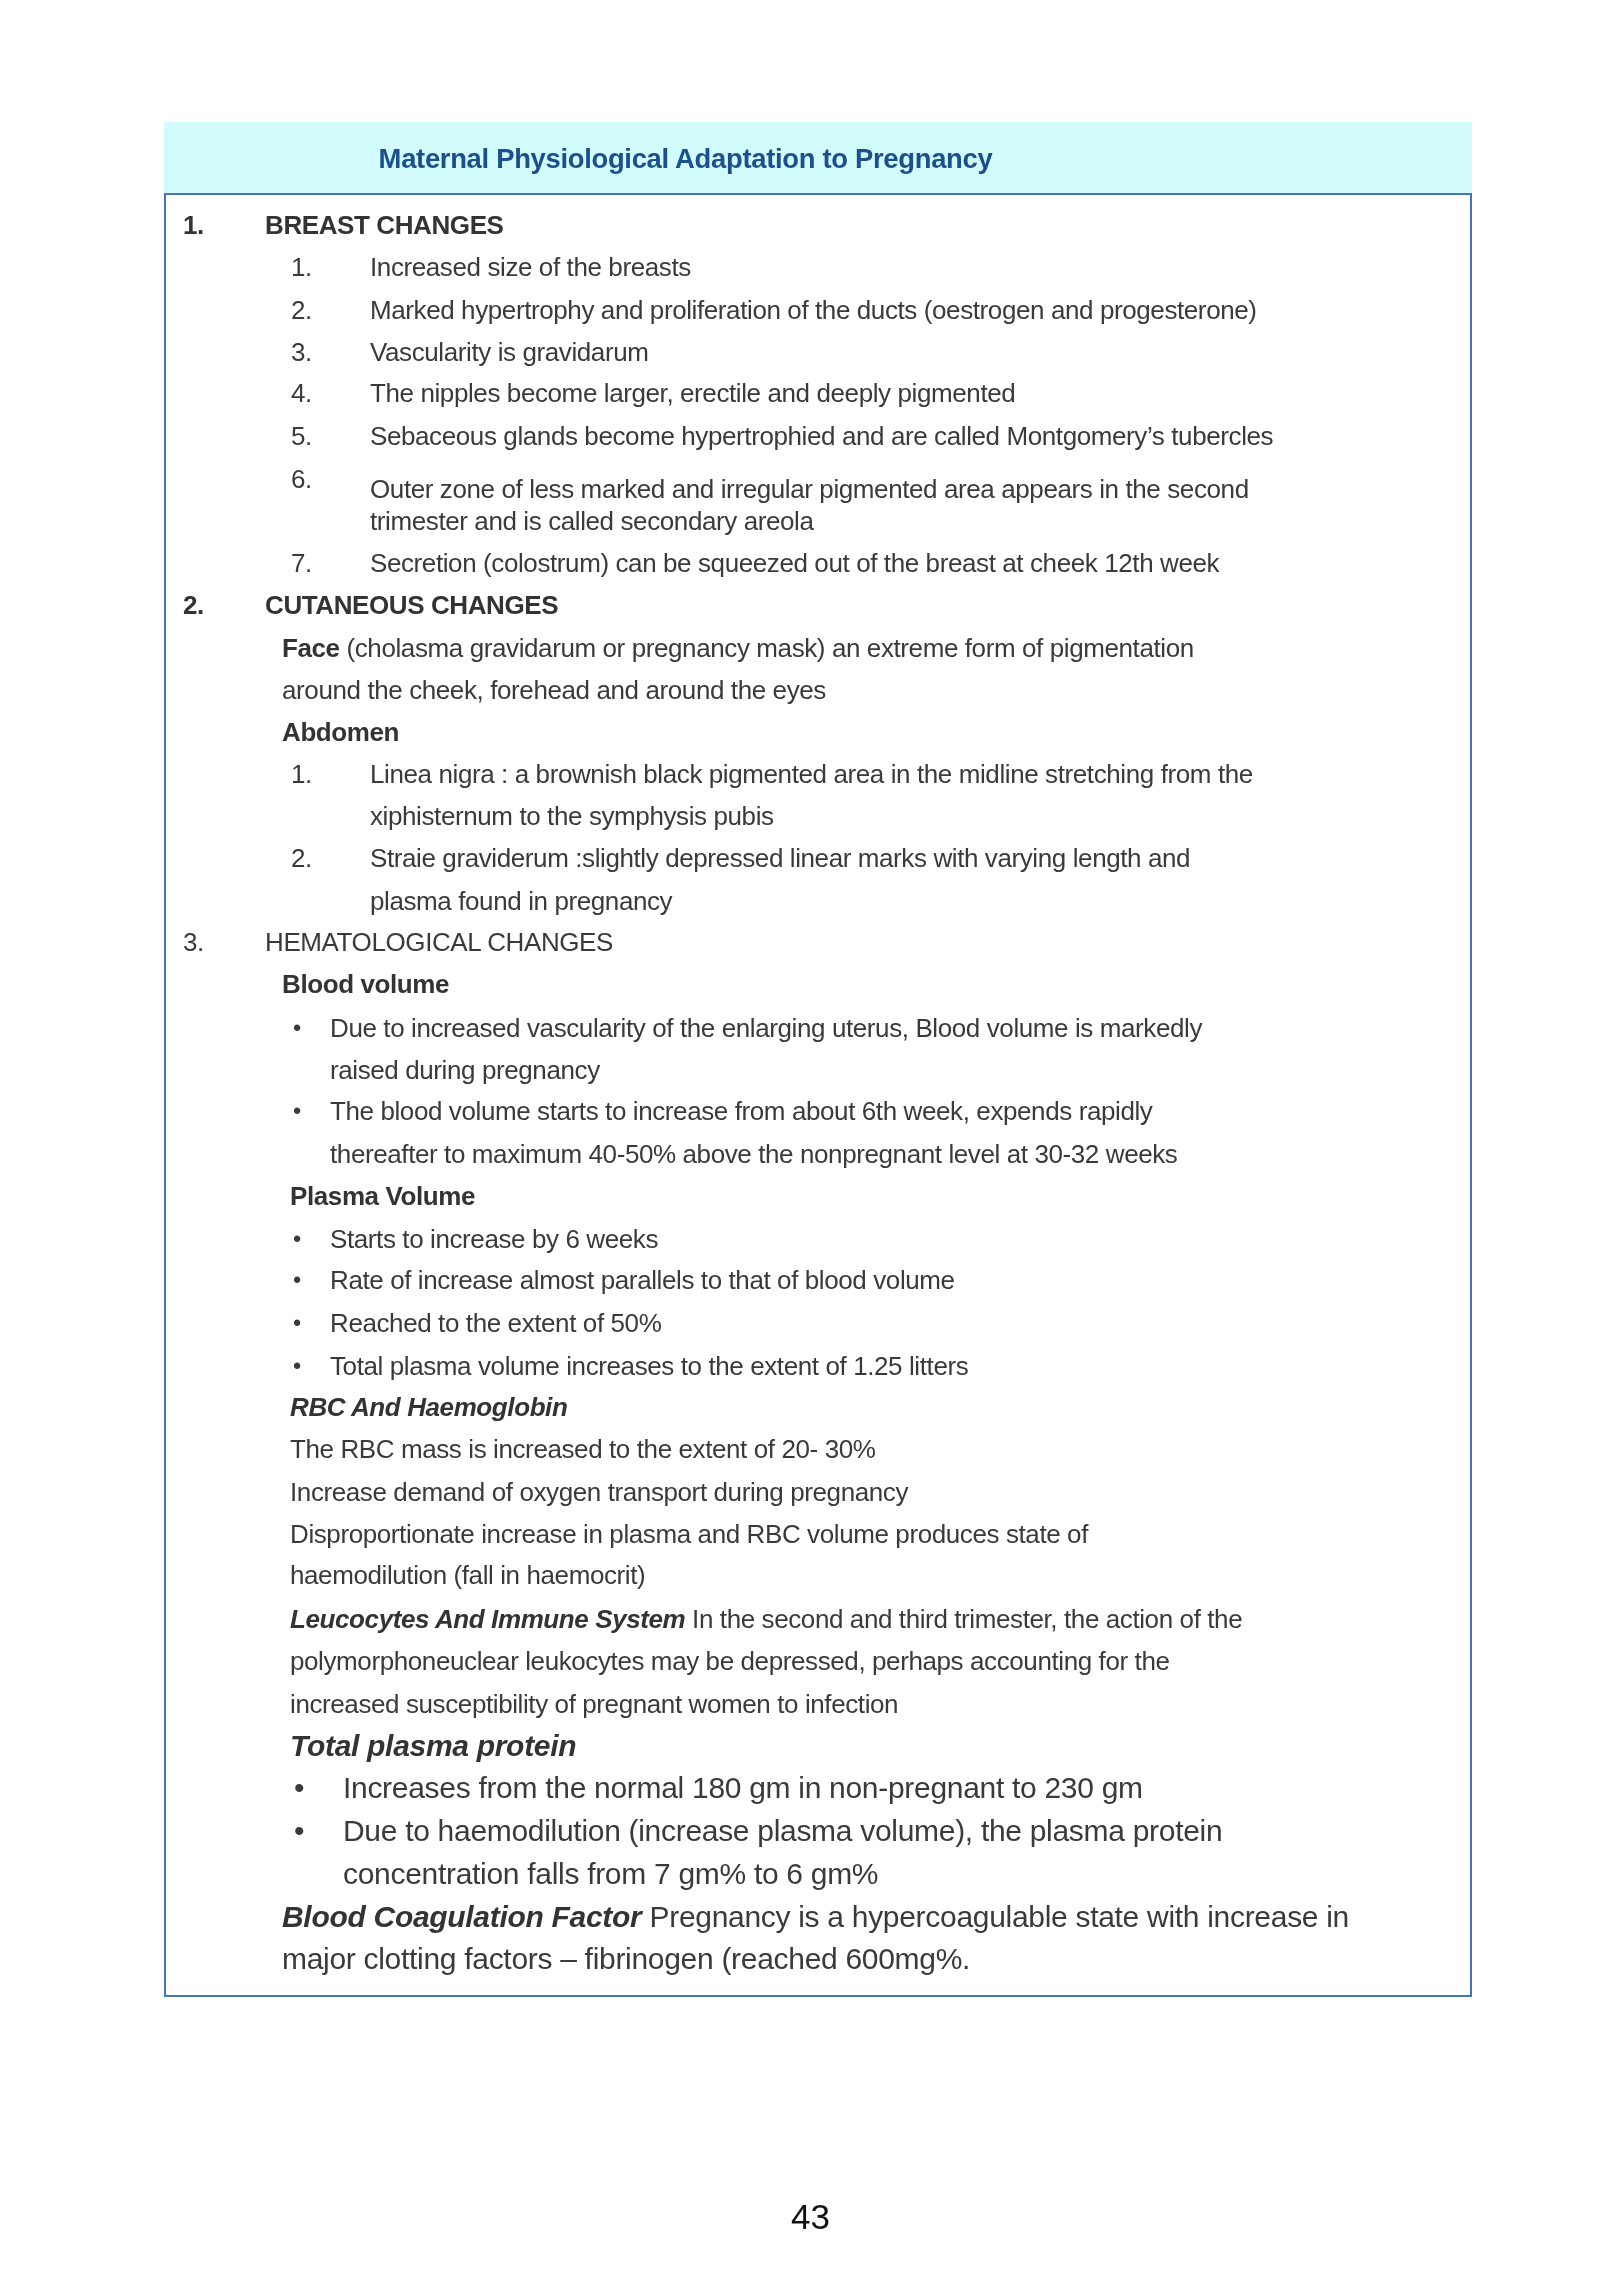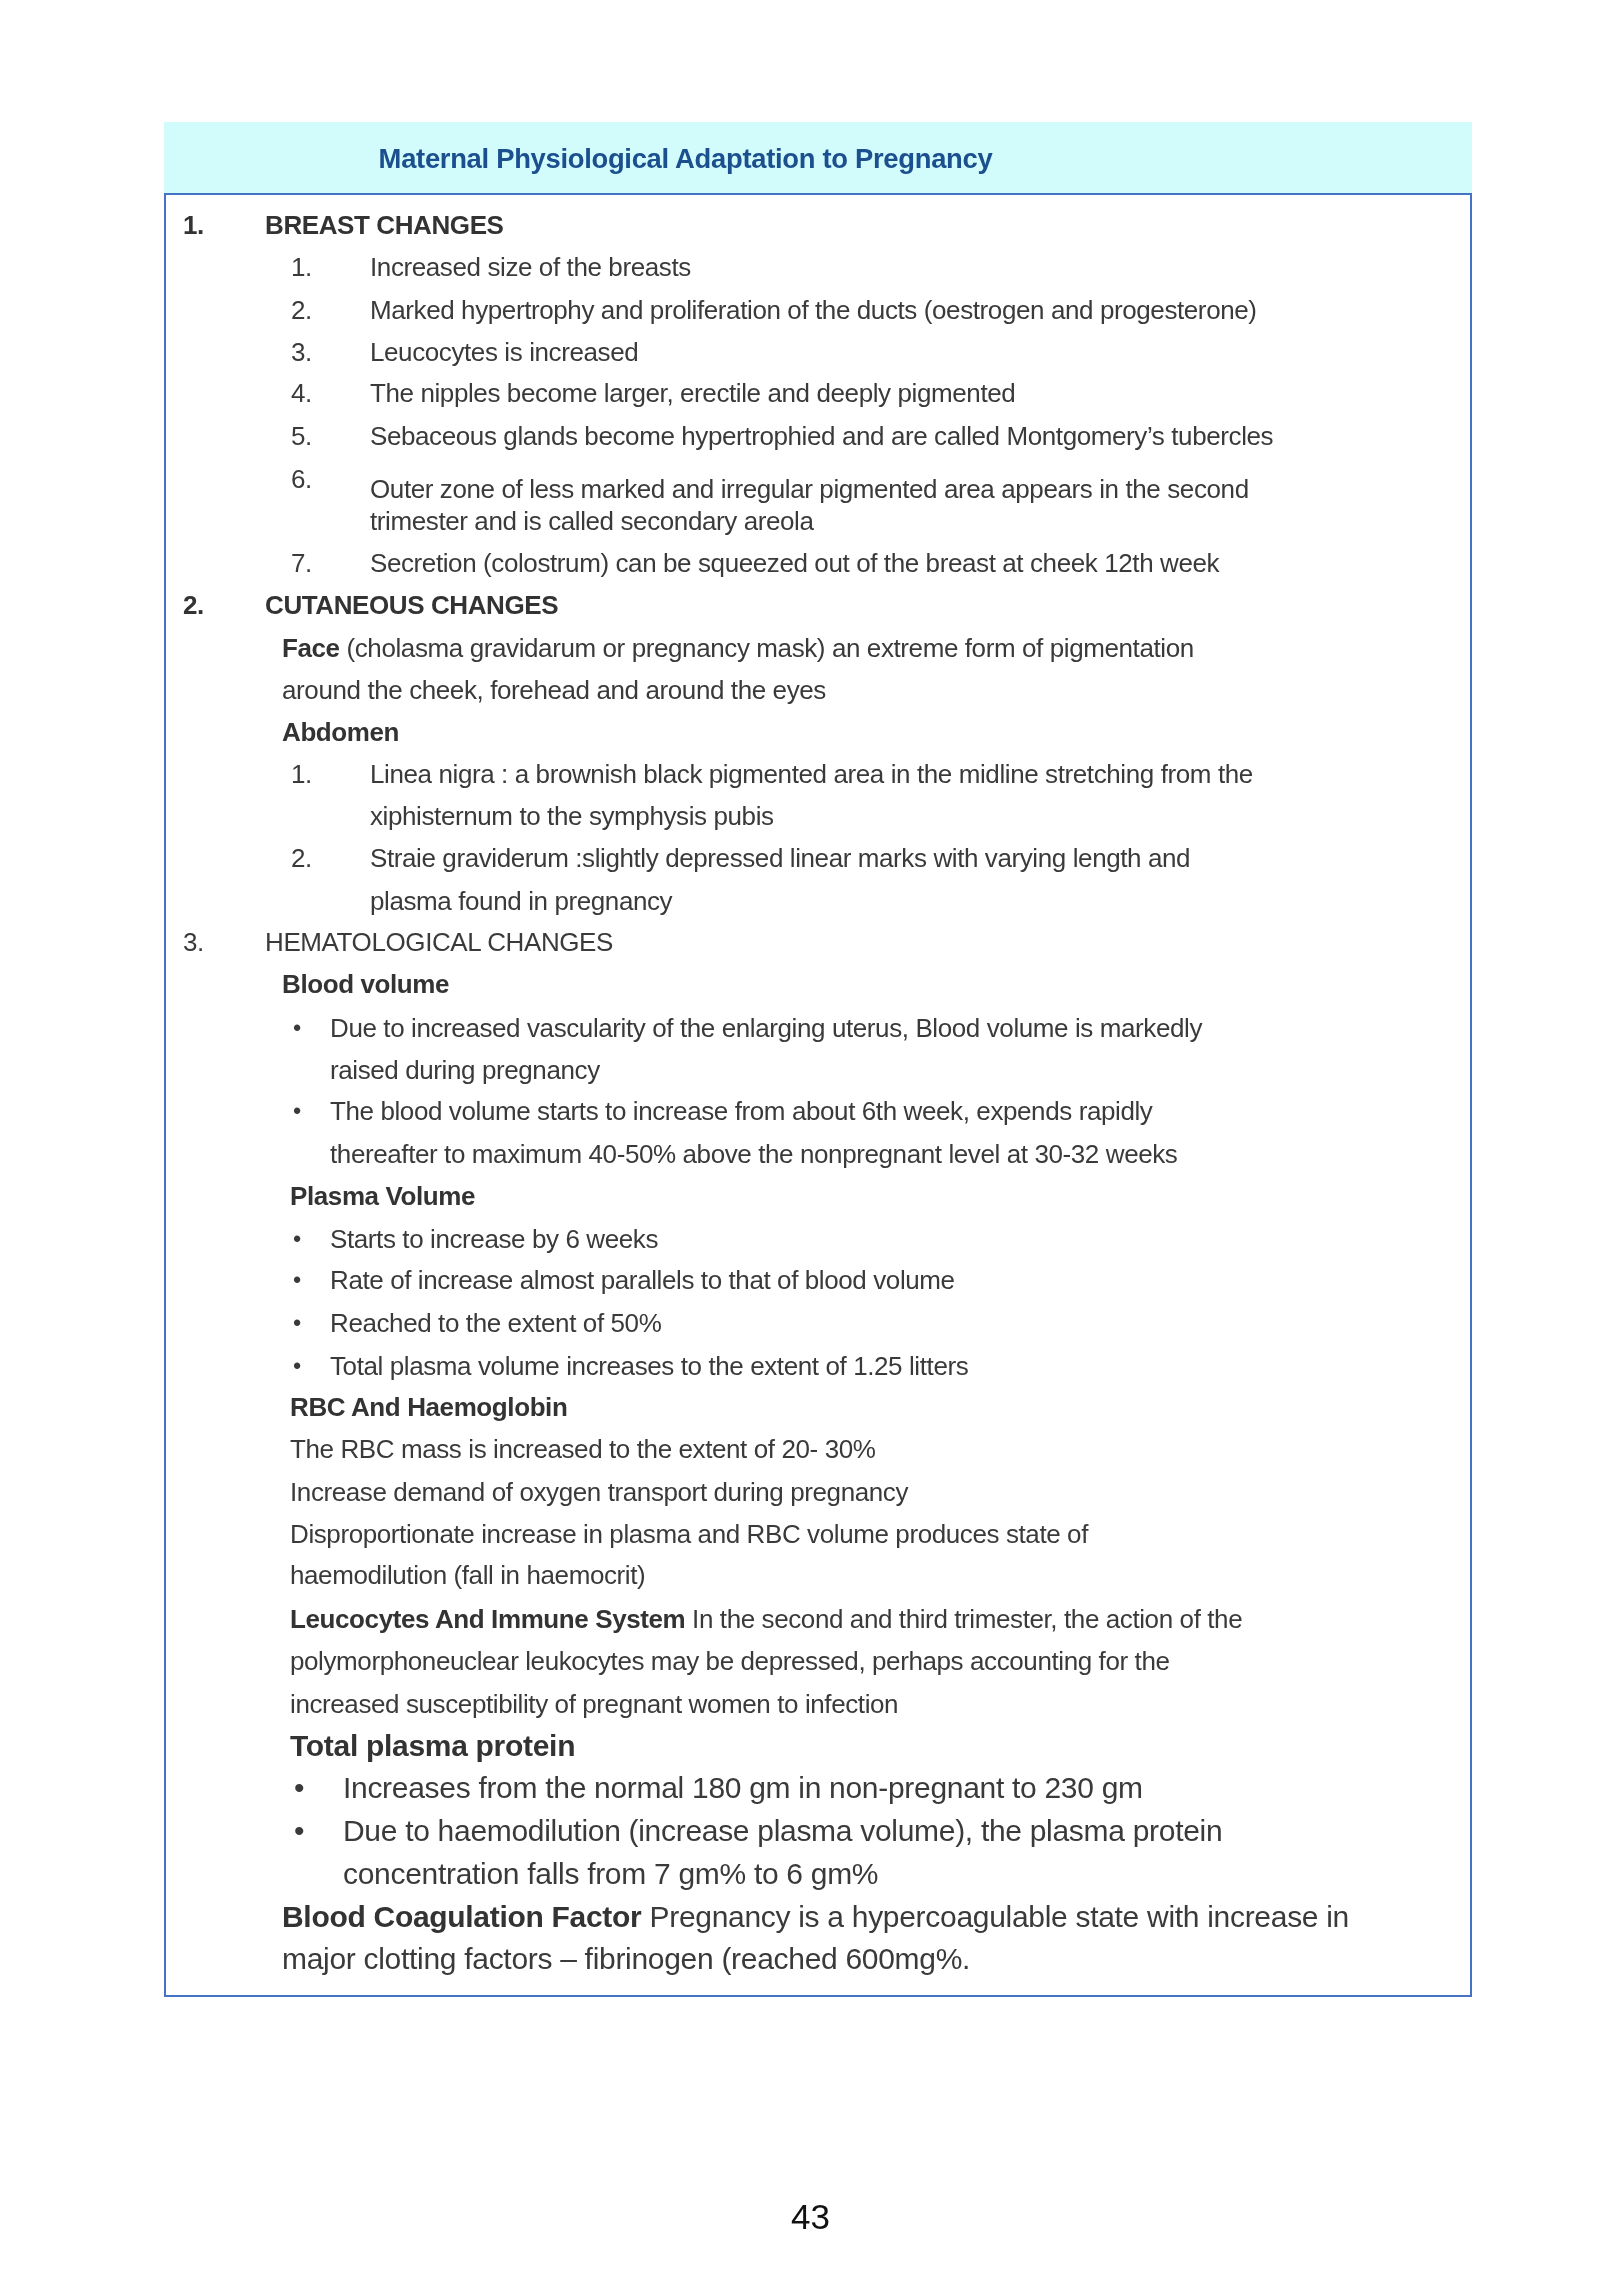--- a/index.html
+++ b/index.html
@@ -9,41 +9,41 @@
          background:#d2fcfc; }
   .title { position:absolute; left:164px; top:122px; width:1043px; height:73px;
            line-height:73px; text-align:center; font-weight:bold; font-size:27.4px;
            color:#1b4f8e; letter-spacing:-0.3px; }
   .box { position:absolute; left:164px; top:193px; width:1304px; height:1800px;
          border:2.9px solid #4472c4; background:transparent; }
   .ln { position:absolute; white-space:nowrap; font-size:26px; line-height:33px;
         letter-spacing:-0.4px; }
   .ln.big { font-size:30px; line-height:37px; letter-spacing:-0.3px; }
   .b { font-weight:bold; color:#333; }
-  .bi { font-weight:bold; color:#333; }
+  .bi { font-weight:bold; font-style:italic; color:#333; }
   .bullet { font-size:23.5px; }
   .pn { position:absolute; left:0; width:1621px; top:2197px; text-align:center;
         font-weight:normal; font-size:35px; color:#111; }
 </style>
 </head>
 <body>
 
 <div class="hdr"></div>
 <div class="title">Maternal Physiological Adaptation to Pregnancy</div>
 <div class="box"></div>
 
 <div class="ln b" style="left:183px;top:209px">1.</div>
 <div class="ln b" style="left:265px;top:209px">BREAST CHANGES</div>
 
 <div class="ln" style="left:291px;top:251px">1.</div>
 <div class="ln" style="left:370px;top:251px">Increased size of the breasts</div>
 <div class="ln" style="left:291px;top:294px">2.</div>
 <div class="ln" style="left:370px;top:294px">Marked hypertrophy and proliferation of the ducts (oestrogen and progesterone)</div>
 <div class="ln" style="left:291px;top:336px">3.</div>
-<div class="ln" style="left:370px;top:336px">Leucocytes is increased</div>
+<div class="ln" style="left:370px;top:336px">Vascularity is gravidarum</div>
 <div class="ln" style="left:291px;top:377px">4.</div>
 <div class="ln" style="left:370px;top:377px">The nipples become larger, erectile and deeply pigmented</div>
 <div class="ln" style="left:291px;top:420px">5.</div>
 <div class="ln" style="left:370px;top:420px">Sebaceous glands become hypertrophied and are called Montgomery’s tubercles</div>
 <div class="ln" style="left:291px;top:463px">6.</div>
 <div class="ln" style="left:370px;top:473px">Outer zone of less marked and irregular pigmented area appears in the second</div>
 <div class="ln" style="left:370px;top:505px">trimester and is called secondary areola</div>
 <div class="ln" style="left:291px;top:547px">7.</div>
 <div class="ln" style="left:370px;top:547px">Secretion (colostrum) can be squeezed out of the breast at cheek 12th week</div>
 

